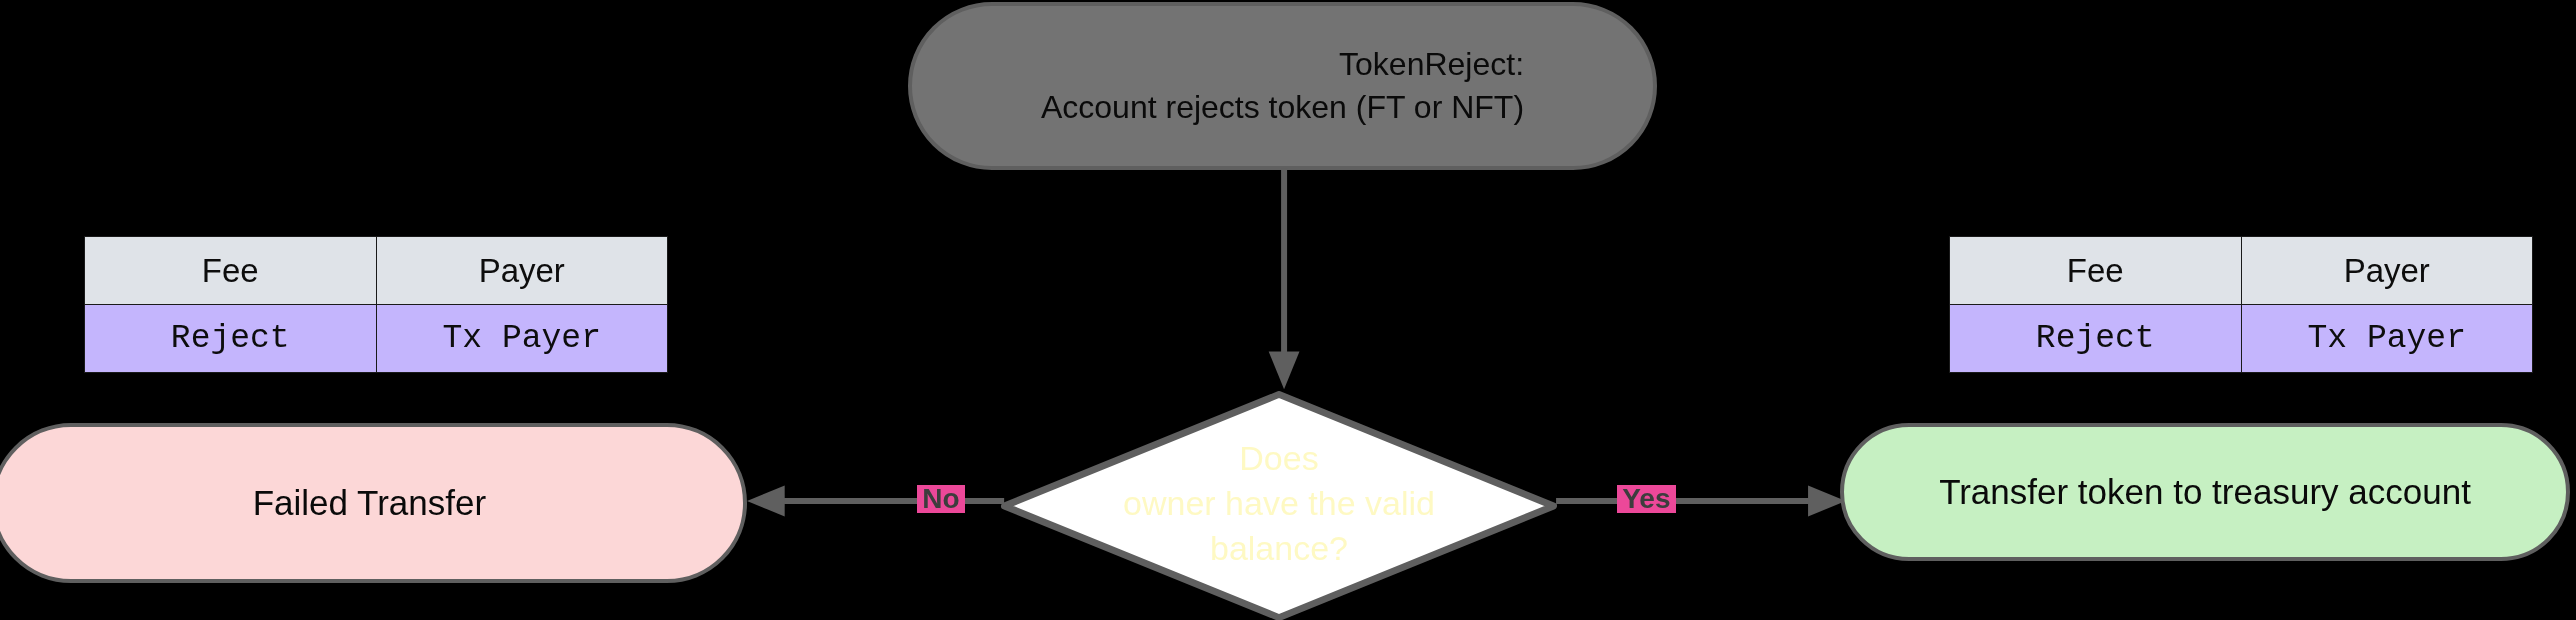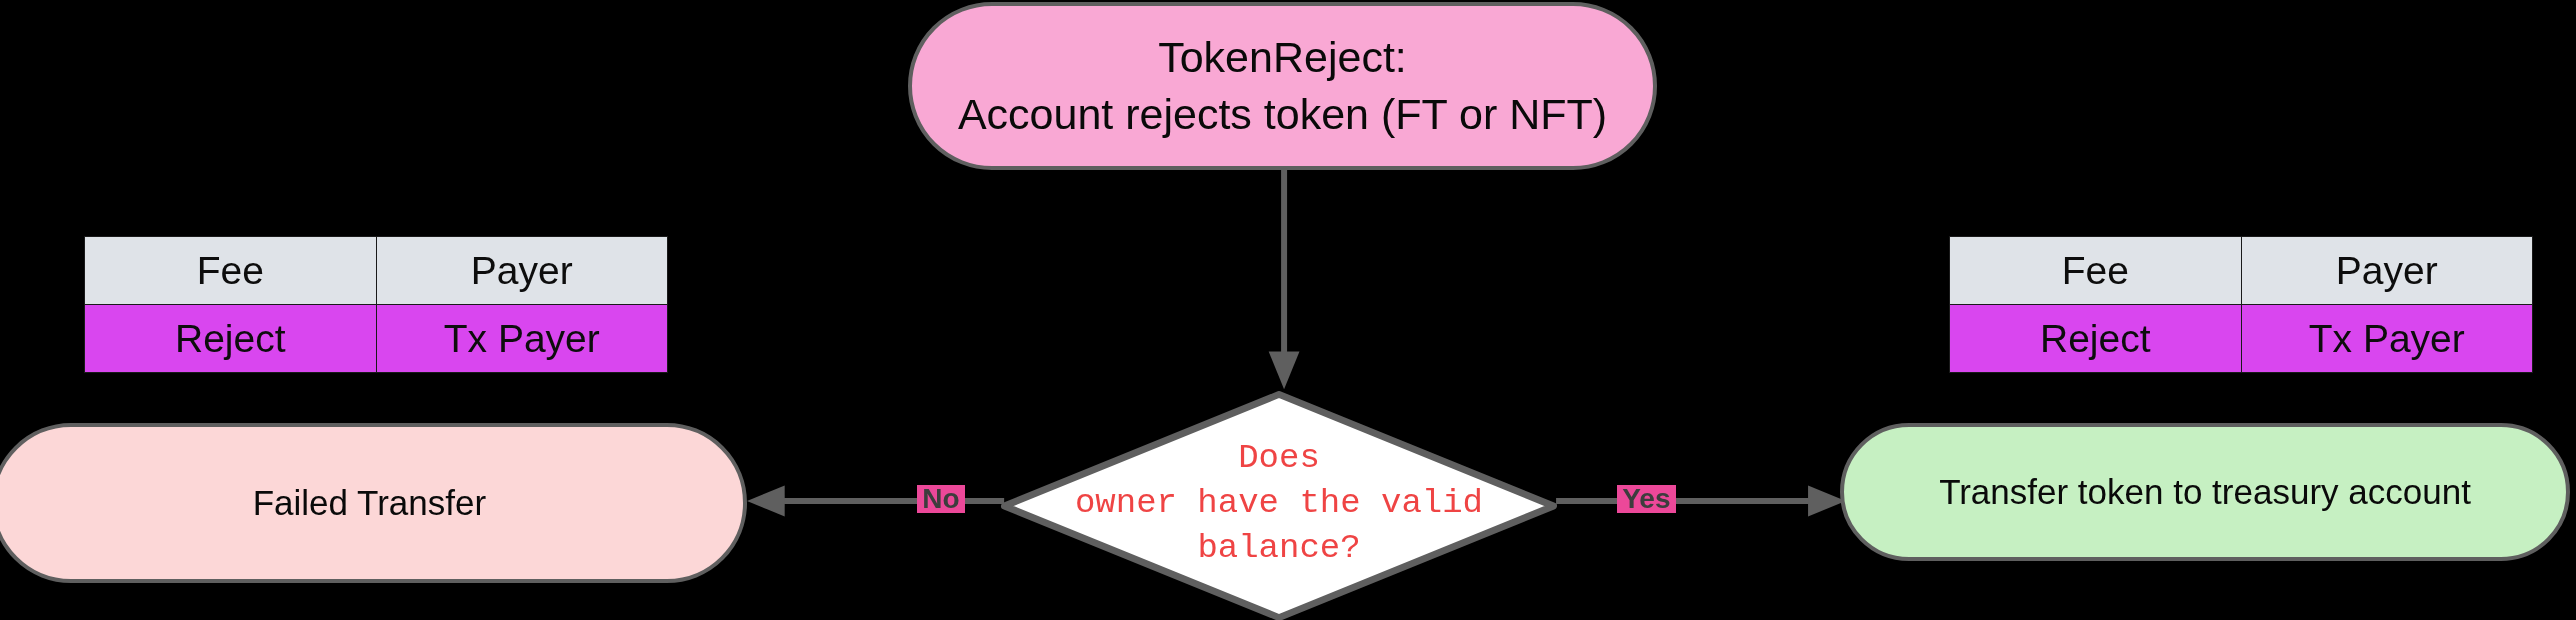--- a/index.html
+++ b/index.html
@@ -29,23 +29,24 @@
     line-height: 1.32;
     font-size: 34px;
     white-space: pre-line;
   }
 
   #start-node {
     left: 908px;
     top: 1.7px;
     width: 749px;
     height: 168px;
-    background: #f9a8d4;
+    background: #737373;
     border-radius: 84px;
-    font-size: 43px;
+    font-size: 32px;
+    text-align: right;
   }
 
   #failed-node {
     left: -8.6px;
     top: 423px;
     width: 756px;
     height: 160px;
     background: #fcd7d7;
     border-radius: 80px;
     font-size: 35px;
@@ -81,25 +82,24 @@
     left: 0;
     top: 0;
     width: 100%;
     height: 100%;
     display: flex;
     align-items: center;
     justify-content: center;
     text-align: center;
     font-size: 34px;
     line-height: 1.33;
-    color: #ef4444;
+    color: #fef9c3;
     white-space: pre-line;
     padding-bottom: 5.2px;
     box-sizing: border-box;
-    font-family: Liberation Mono, monospace;
   }
 
   
   .edge-svg {
     position: absolute;
     overflow: visible;
     pointer-events: none;
   }
   .edge-line {
     stroke: #5f5f5f;
@@ -123,31 +123,32 @@
   .fee-table {
     position: absolute;
     border-collapse: collapse;
     table-layout: fixed;
     background: #ffffff;
   }
   .fee-table td, .fee-table th {
     border: 1.7px solid #1a1a1a;
     text-align: center;
     font-weight: normal;
-    font-size: 39px;
+    font-size: 33px;
     color: #0d0d0d;
     padding: 0;
   }
   .fee-table th {
     background: #dfe3e8;
     height: 67px;
   }
   .fee-table td {
-    background: #d946ef;
+    background: #c4b5fd;
     height: 67px;
+    font-family: Liberation Mono, monospace;
   }
   #fee-table-left  { left: 84px;  top: 236px; width: 584px; }
   #fee-table-right { left: 1949px; top: 236px; width: 584px; }
 </style>
 </head>
 <body>
 
 <div id="canvas">
 
   <table id="fee-table-left" class="fee-table">

